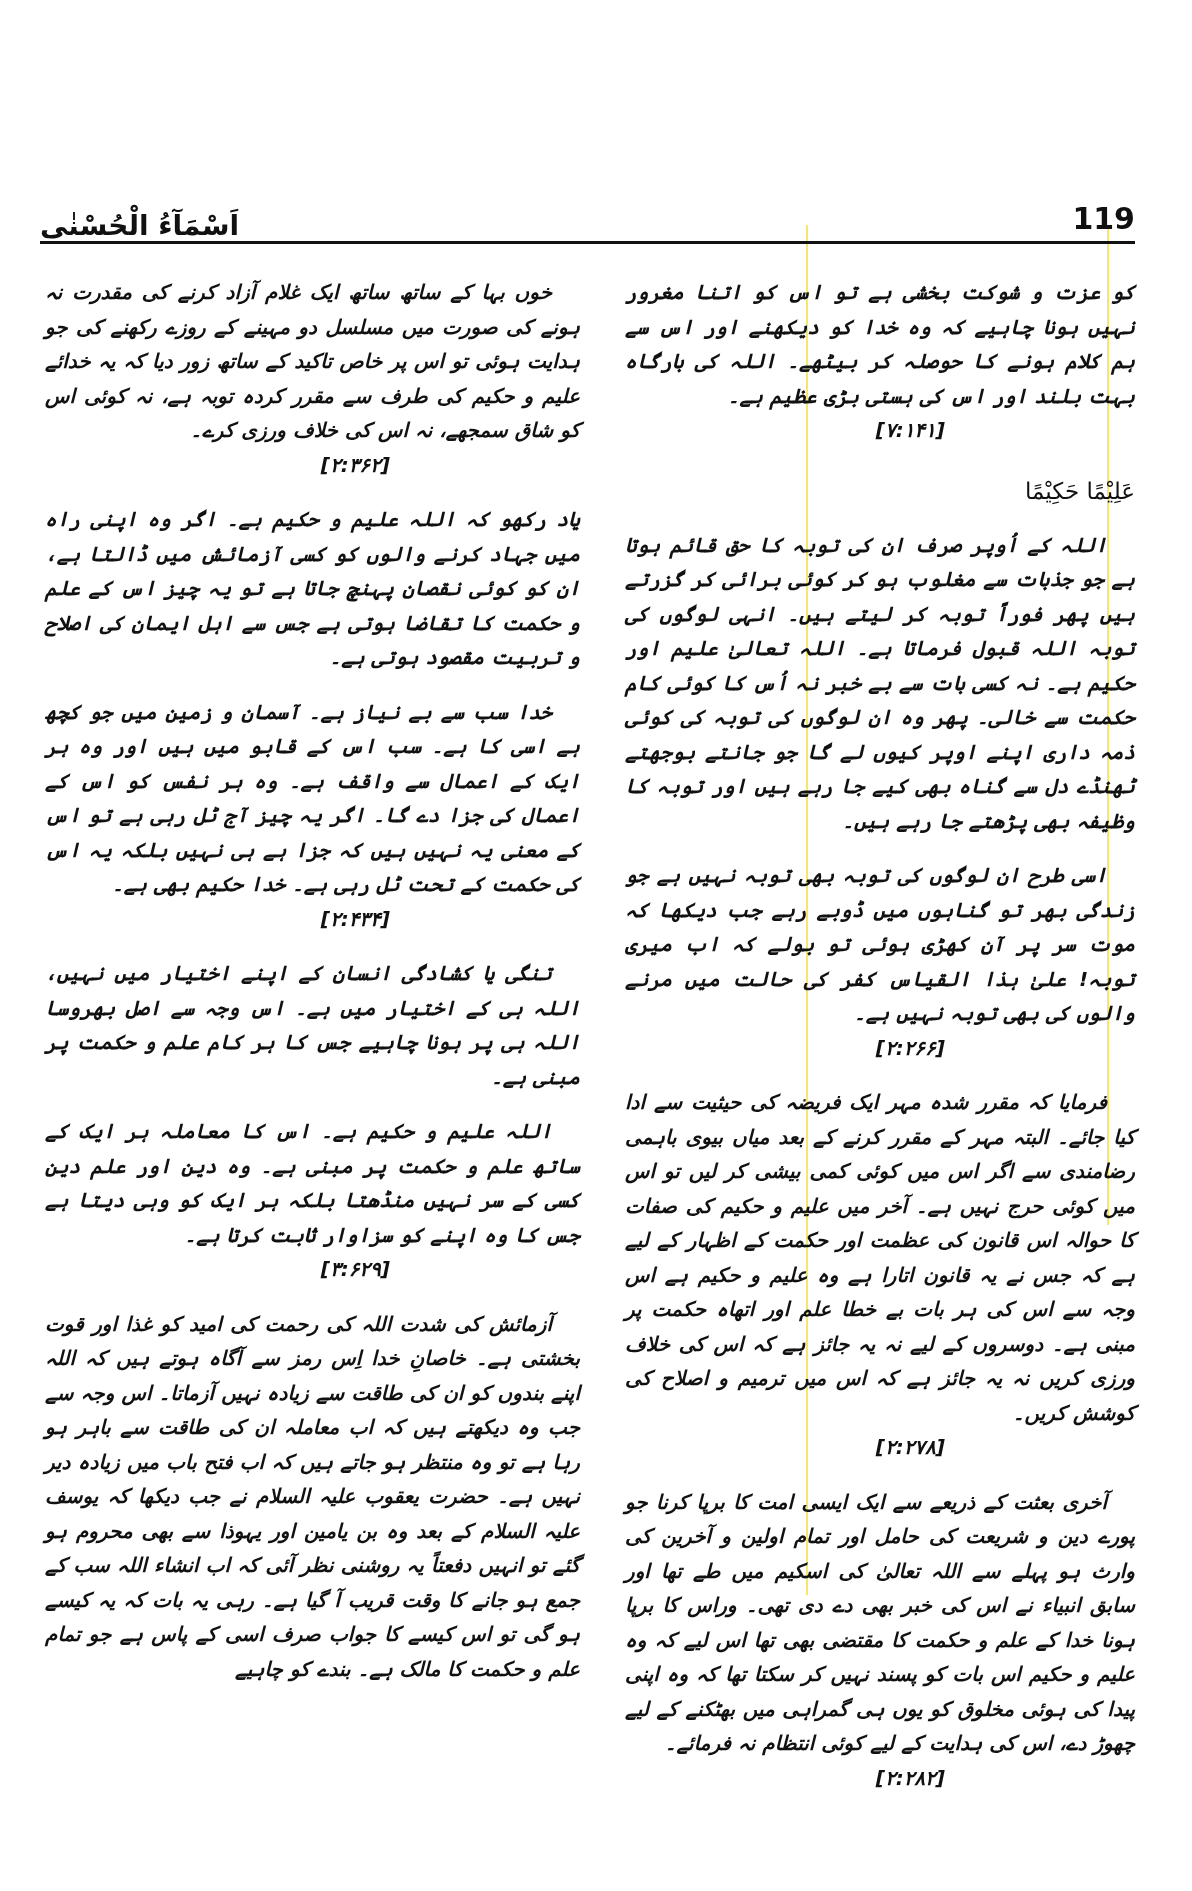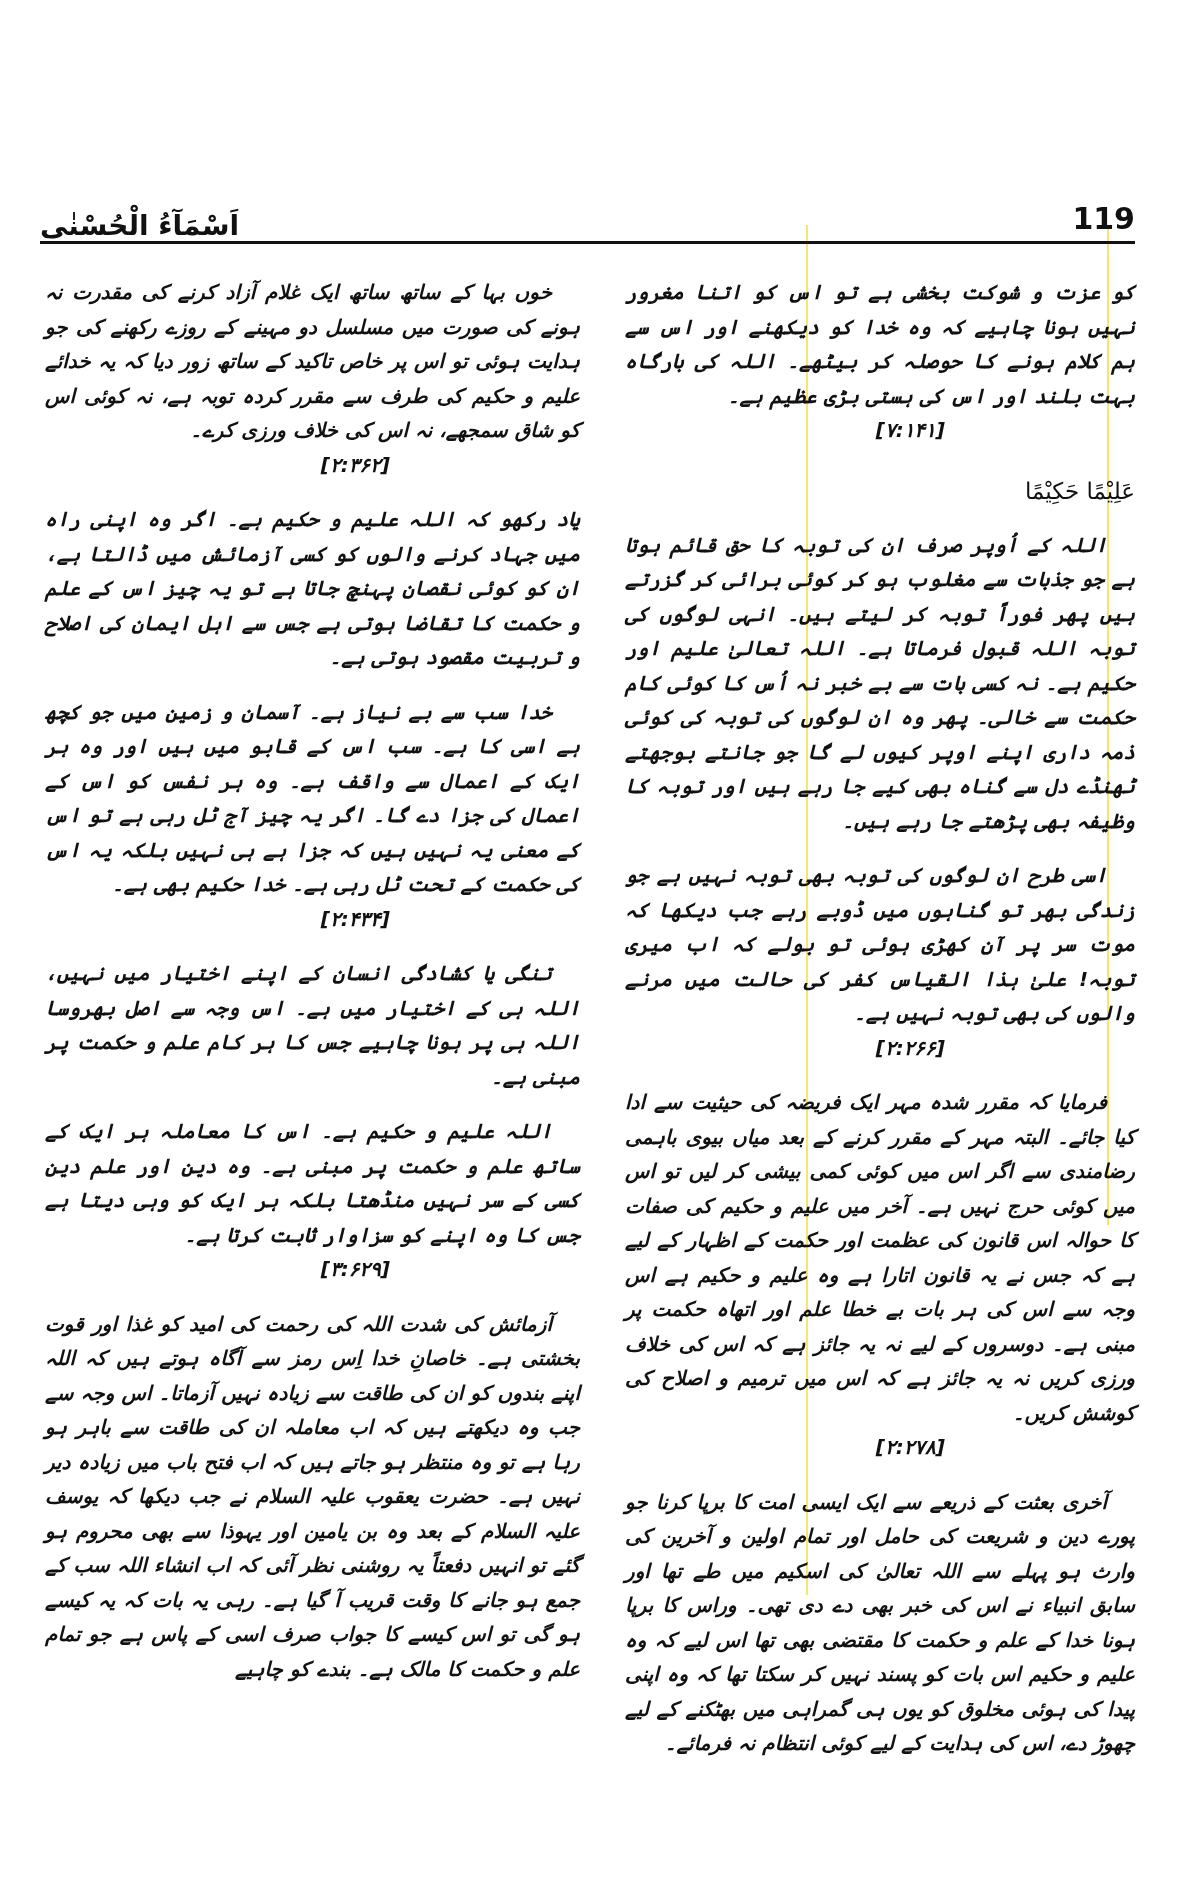--- a/index.html
+++ b/index.html
@@ -52,20 +52,21 @@
     <p class="para">
       <span>اسی طرح ان لوگوں کی توبہ بھی توبہ نہیں ہے جو زندگی بھر تو گناہوں میں ڈوبے رہے جب دیکھا کہ موت سر پر آن کھڑی ہوئی تو بولے کہ اب میری توبہ! علیٰ ہذا القیاس کفر کی حالت میں مرنے والوں کی بھی توبہ نہیں ہے۔</span>
       <span class="ref">[۲:۲۶۶]</span>
     </p>
     <p class="para">
       <span>فرمایا کہ مقرر شدہ مہر ایک فریضہ کی حیثیت سے ادا کیا جائے۔ البتہ مہر کے مقرر کرنے کے بعد میاں بیوی باہمی رضامندی سے اگر اس میں کوئی کمی بیشی کر لیں تو اس میں کوئی حرج نہیں ہے۔ آخر میں علیم و حکیم کی صفات کا حوالہ اس قانون کی عظمت اور حکمت کے اظہار کے لیے ہے کہ جس نے یہ قانون اتارا ہے وہ علیم و حکیم ہے اس وجہ سے اس کی ہر بات بے خطا علم اور اتھاہ حکمت پر مبنی ہے۔ دوسروں کے لیے نہ یہ جائز ہے کہ اس کی خلاف ورزی کریں نہ یہ جائز ہے کہ اس میں ترمیم و اصلاح کی کوشش کریں۔</span>
       <span class="ref">[۲:۲۷۸]</span>
     </p>
     <p class="para">
       <span>آخری بعثت کے ذریعے سے ایک ایسی امت کا برپا کرنا جو پورے دین و شریعت کی حامل اور تمام اولین و آخرین کی وارث ہو پہلے سے اللہ تعالیٰ کی اسکیم میں طے تھا اور سابق انبیاء نے اس کی خبر بھی دے دی تھی۔ وراس کا برپا ہونا خدا کے علم و حکمت کا مقتضی بھی تھا اس لیے کہ وہ علیم و حکیم اس بات کو پسند نہیں کر سکتا تھا کہ وہ اپنی پیدا کی ہوئی مخلوق کو یوں ہی گمراہی میں بھٹکنے کے لیے چھوڑ دے، اس کی ہدایت کے لیے کوئی انتظام نہ فرمائے۔</span>
+      <span class="ref">[۲:۲۸۲]</span>
     </p>
   </div>
 
   <div class="column col-left">
     <p class="para">
       <span>خوں بہا کے ساتھ ساتھ ایک غلام آزاد کرنے کی مقدرت نہ ہونے کی صورت میں مسلسل دو مہینے کے روزے رکھنے کی جو ہدایت ہوئی تو اس پر خاص تاکید کے ساتھ زور دیا کہ یہ خدائے علیم و حکیم کی طرف سے مقرر کردہ توبہ ہے، نہ کوئی اس کو شاق سمجھے، نہ اس کی خلاف ورزی کرے۔</span>
       <span class="ref">[۲:۳۶۲]</span>
     </p>
     <p class="para noindent">
       <span>یاد رکھو کہ اللہ علیم و حکیم ہے۔ اگر وہ اپنی راہ میں جہاد کرنے والوں کو کسی آزمائش میں ڈالتا ہے، ان کو کوئی نقصان پہنچ جاتا ہے تو یہ چیز اس کے علم و حکمت کا تقاضا ہوتی ہے جس سے اہل ایمان کی اصلاح و تربیت مقصود ہوتی ہے۔</span>

